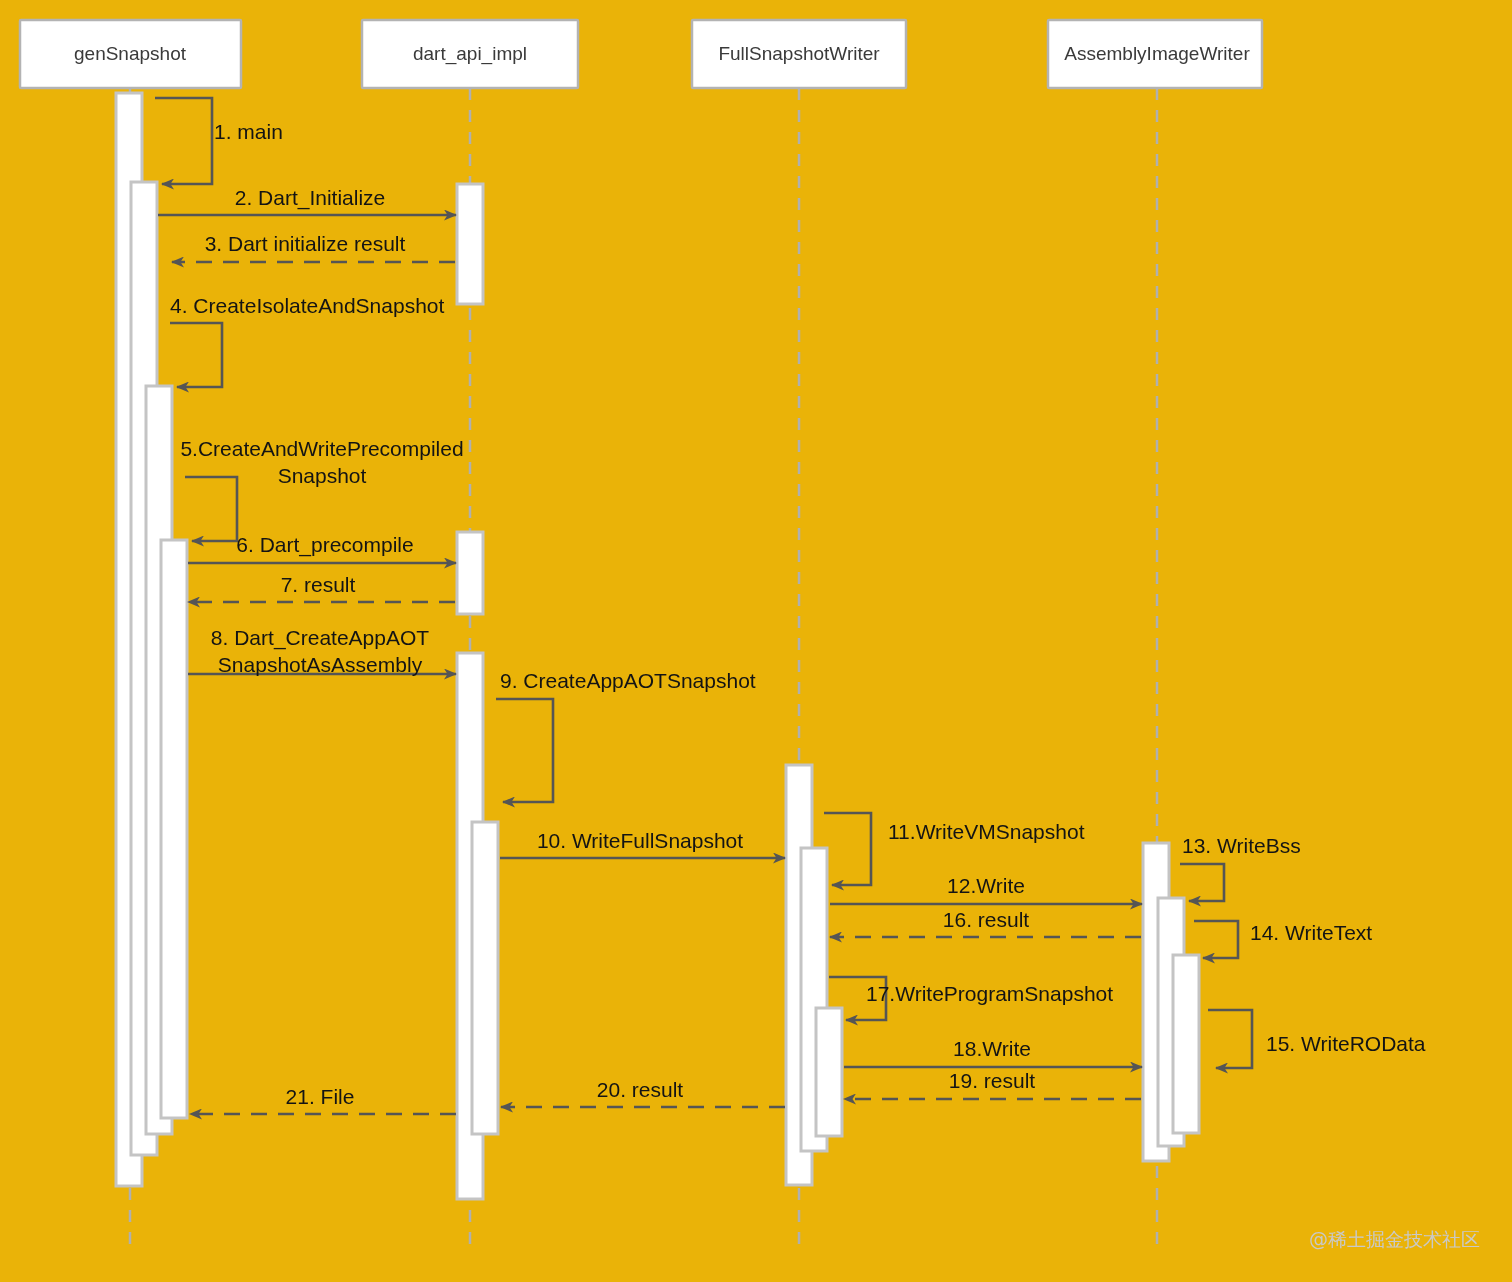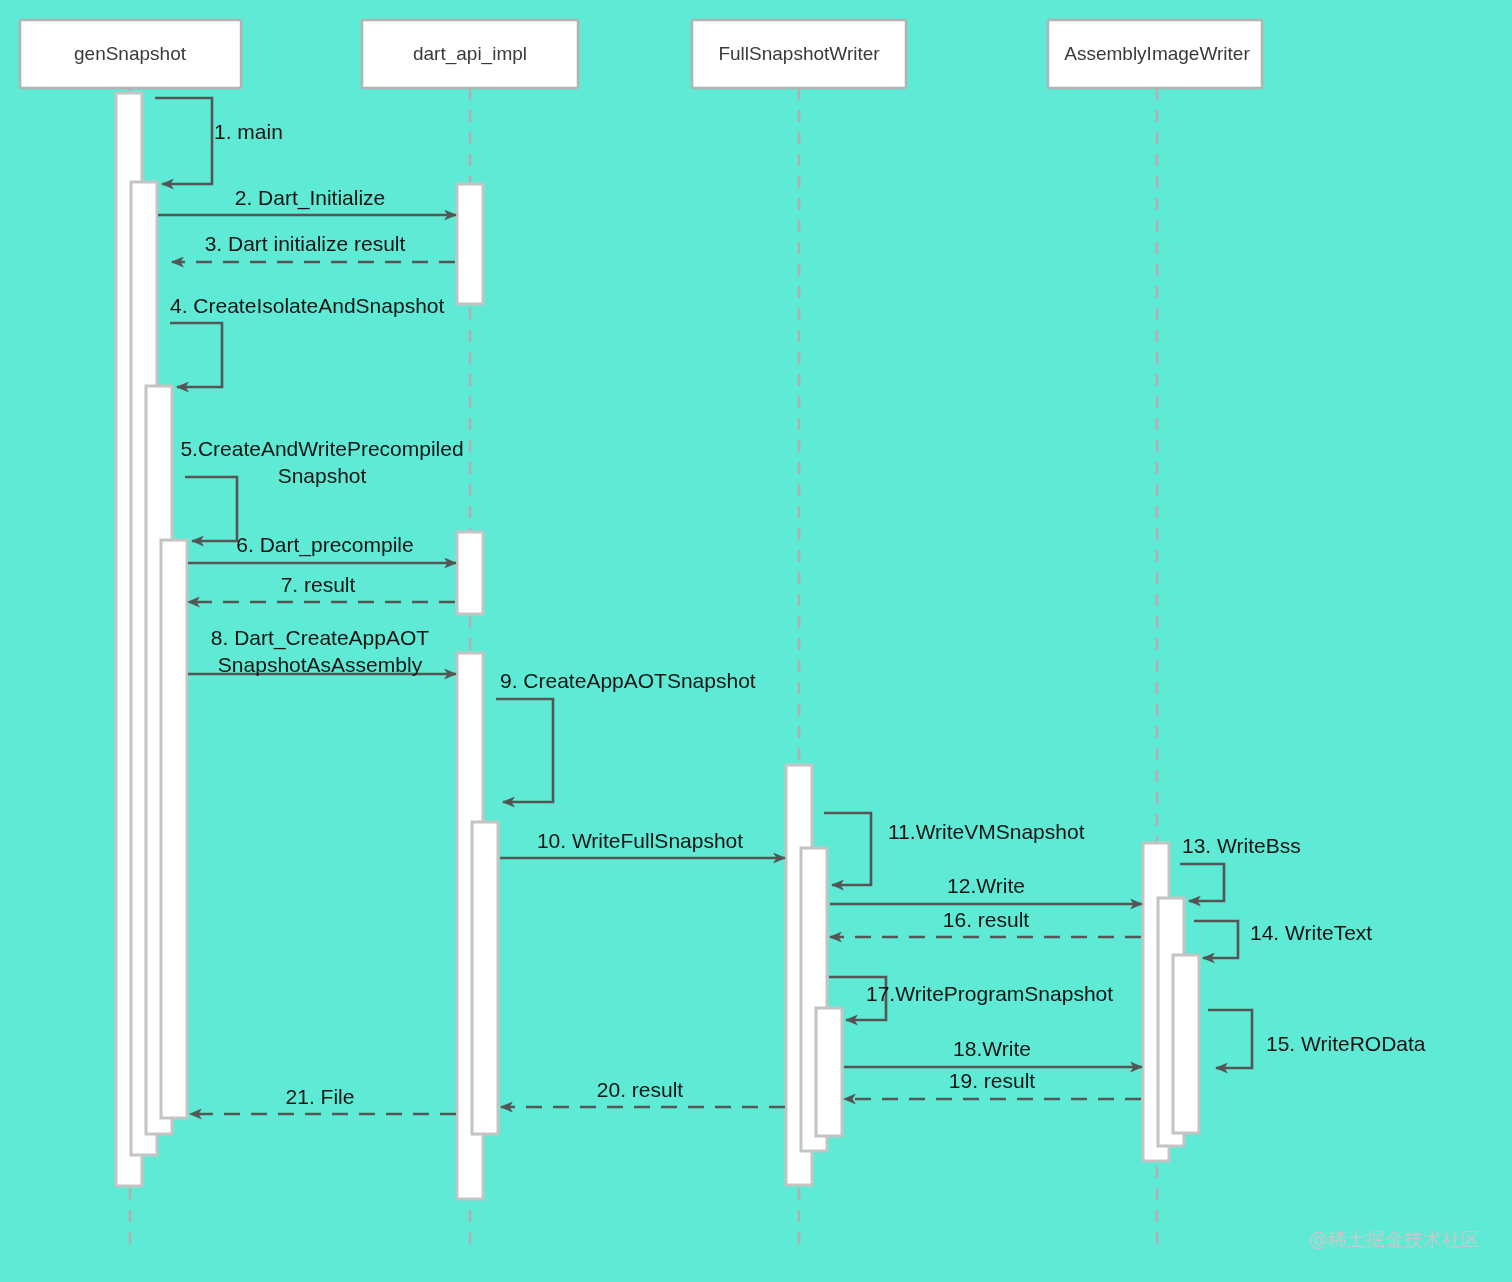--- a/index.html
+++ b/index.html
@@ -7,21 +7,21 @@
     padding: 0;
     background: #ffffff;
   }
   body {
     font-family: "Liberation Sans", "DejaVu Sans", sans-serif;
   }
   #stage {
     position: relative;
     width: 1512px;
     height: 1282px;
-    background: #5eead4;
+    background: #eab308;
     overflow: hidden;
   }
   #diagram {
     position: absolute;
     left: 0;
     top: 0;
   }
   .lifeline-title {
     font-family: "Liberation Sans", "DejaVu Sans", sans-serif;
     font-size: 19px;

